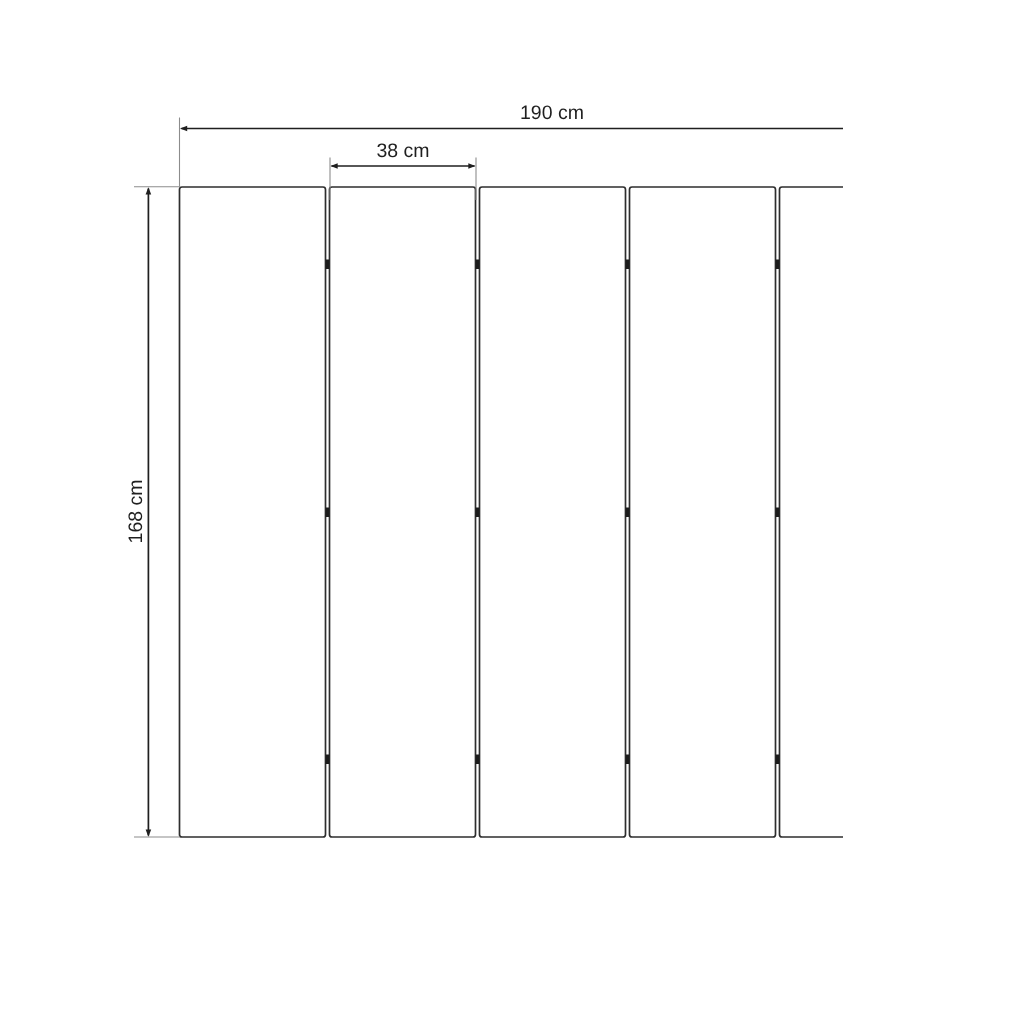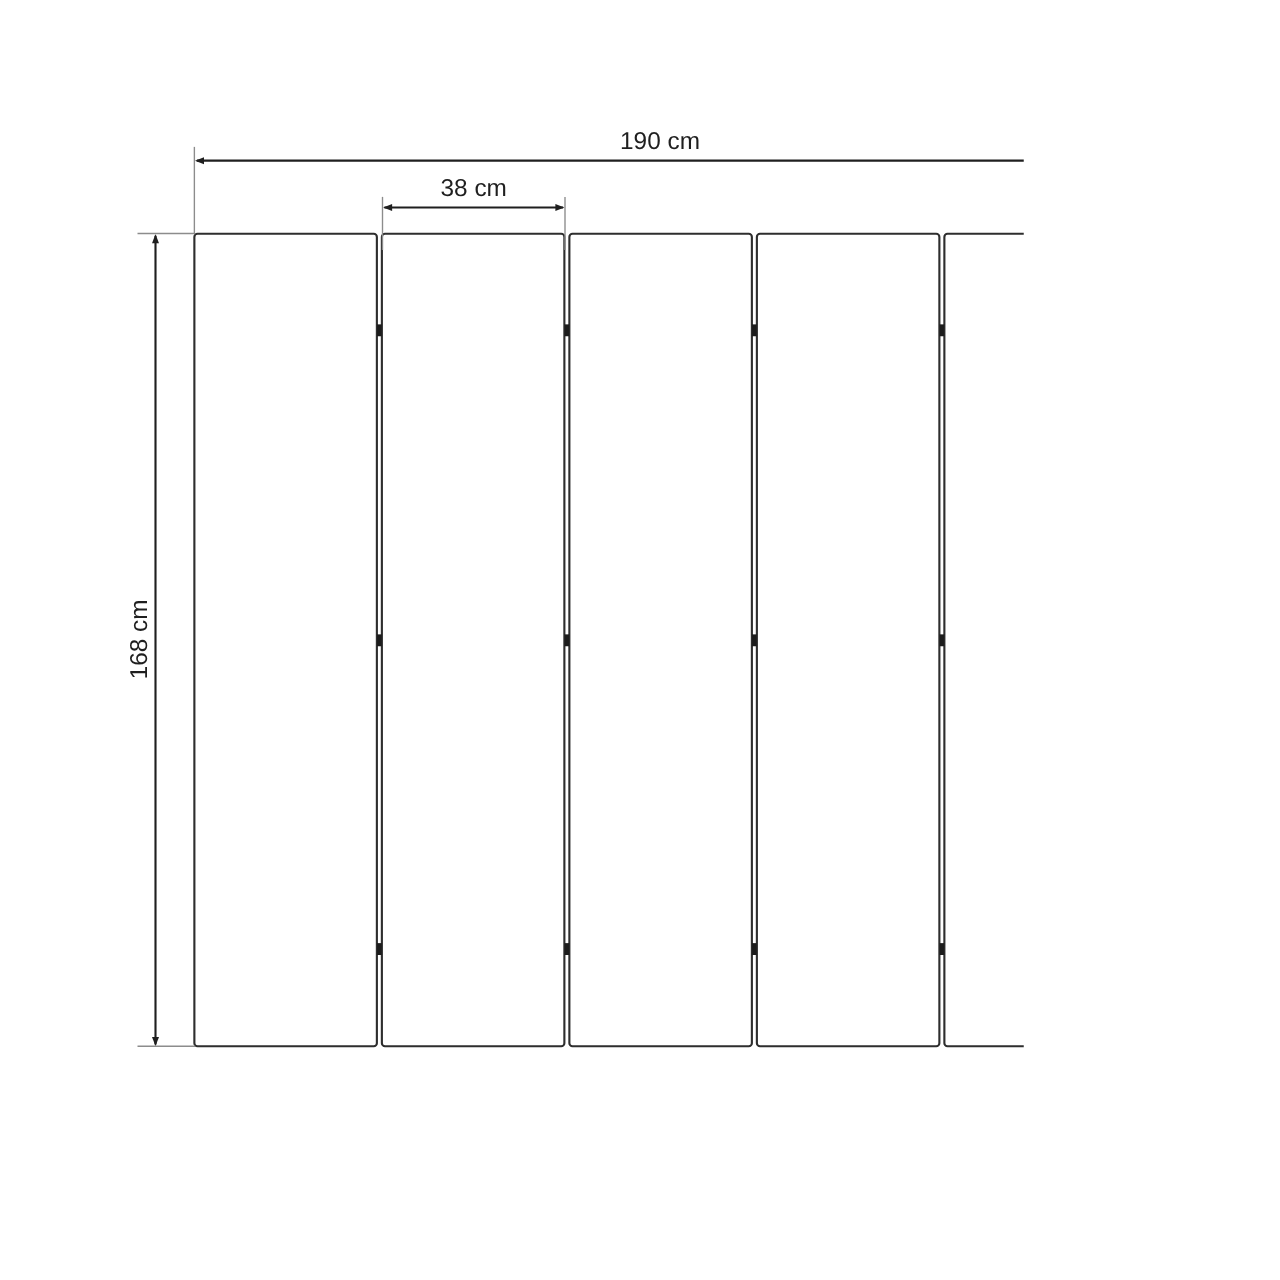--- a/index.html
+++ b/index.html
@@ -1,16 +1,16 @@
 <!DOCTYPE html>
 <html><head>
 <meta charset="utf-8">
 <style>
   html,body{margin:0;padding:0;background:#ffffff;}
-  .wrap{width:819px;height:1024px;position:relative;overflow:hidden;background:#fff;}
+  .wrap{width:819px;height:1024px;position:relative;overflow:hidden;background:#fff;padding-left:24px;}
   svg{display:block;}
   text{font-family:"Liberation Sans", sans-serif;fill:#1f1f1f;text-rendering:geometricPrecision;}
 </style>
 </head>
 <body>
 <div class="wrap">
 <svg width="1024" height="1024" viewBox="0 0 1024 1024">
 
   <rect x="0" y="0" width="1024" height="1024" fill="#ffffff"></rect>
 

